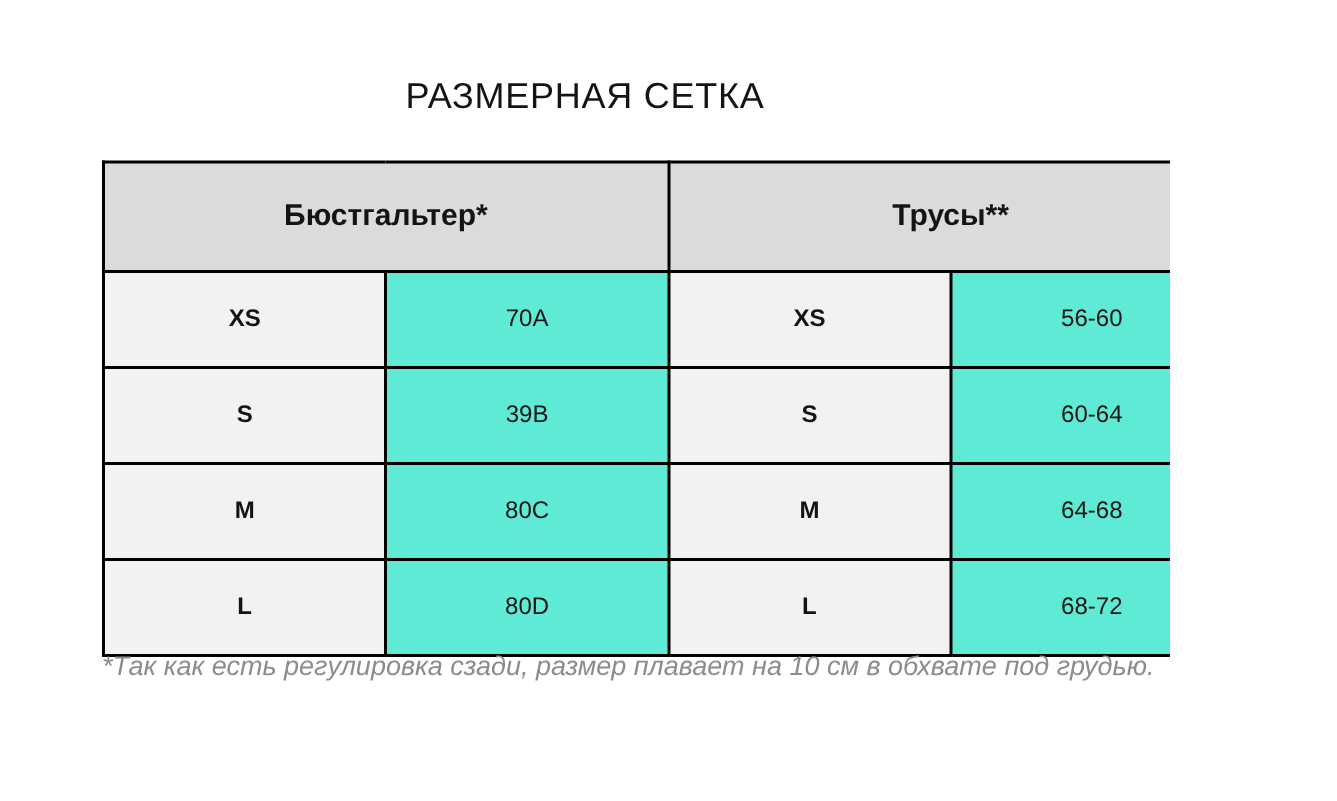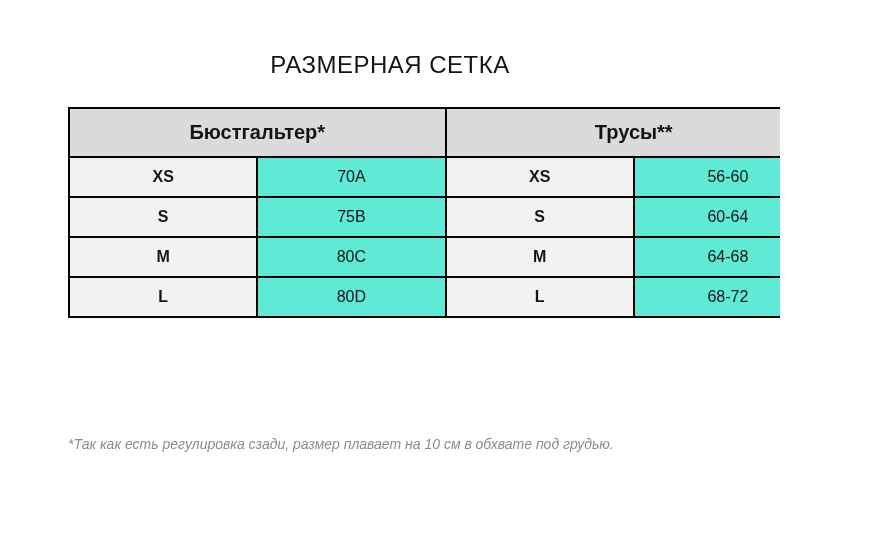--- a/index.html
+++ b/index.html
@@ -33,21 +33,21 @@
     left: 68px;
     width: 755px;
     border-collapse: collapse;
     table-layout: fixed;
   }
   .size-table th,
   .size-table td {
     border: 2px solid #000000;
     text-align: center;
     vertical-align: middle;
-    padding: 0;
+    padding: 12px;
     color: #141414;
   }
   .size-table thead th {
     height: 47px;
     background: #dbdbdb;
     font-size: 20px;
     font-weight: 700;
   }
   .size-table td {
     height: 38px;
@@ -61,21 +61,21 @@
     background: #5eead4;
     font-weight: 400;
   }
   .footnotes {
     position: absolute;
     top: 433px;
     left: 68px;
     width: 790px;
     color: #8c8c8c;
     font-style: italic;
-    font-size: 14px;
+    font-size: 18px;
   }
   .footnotes p {
     margin: 0 0 9px 0;
     line-height: 22px;
   }
 </style>
 </head>
 <body>
 
 <div class="page">
@@ -97,21 +97,21 @@
     </thead>
     <tbody>
       <tr>
         <td class="size-cell">XS</td>
         <td class="value-cell">70A</td>
         <td class="size-cell">XS</td>
         <td class="value-cell">56-60</td>
       </tr>
       <tr>
         <td class="size-cell">S</td>
-        <td class="value-cell">75B</td>
+        <td class="value-cell">39B</td>
         <td class="size-cell">S</td>
         <td class="value-cell">60-64</td>
       </tr>
       <tr>
         <td class="size-cell">M</td>
         <td class="value-cell">80C</td>
         <td class="size-cell">M</td>
         <td class="value-cell">64-68</td>
       </tr>
       <tr>

